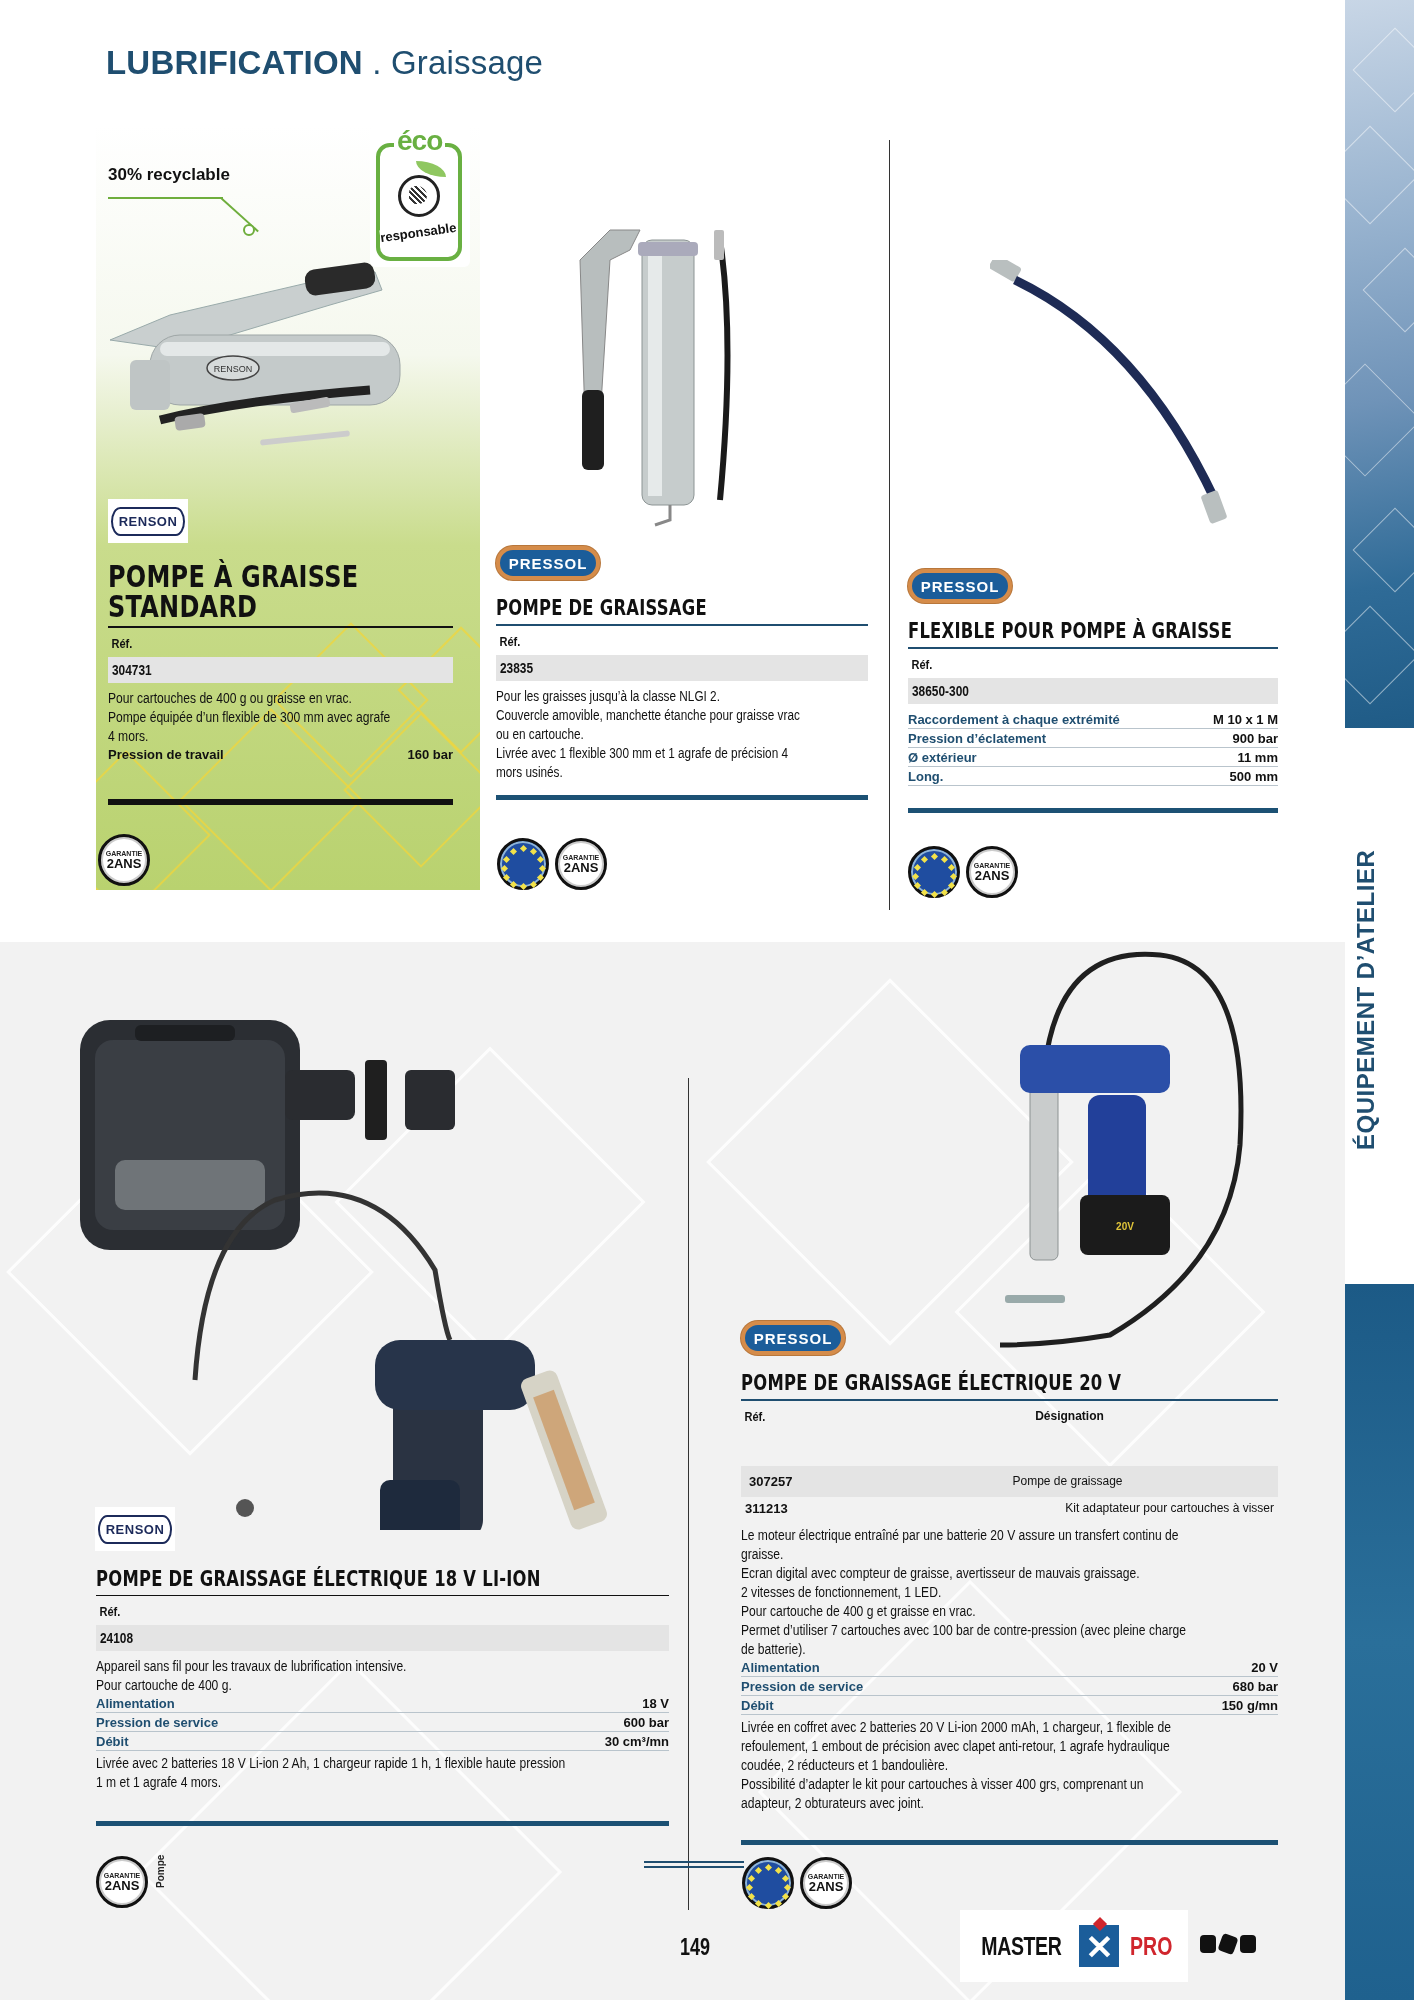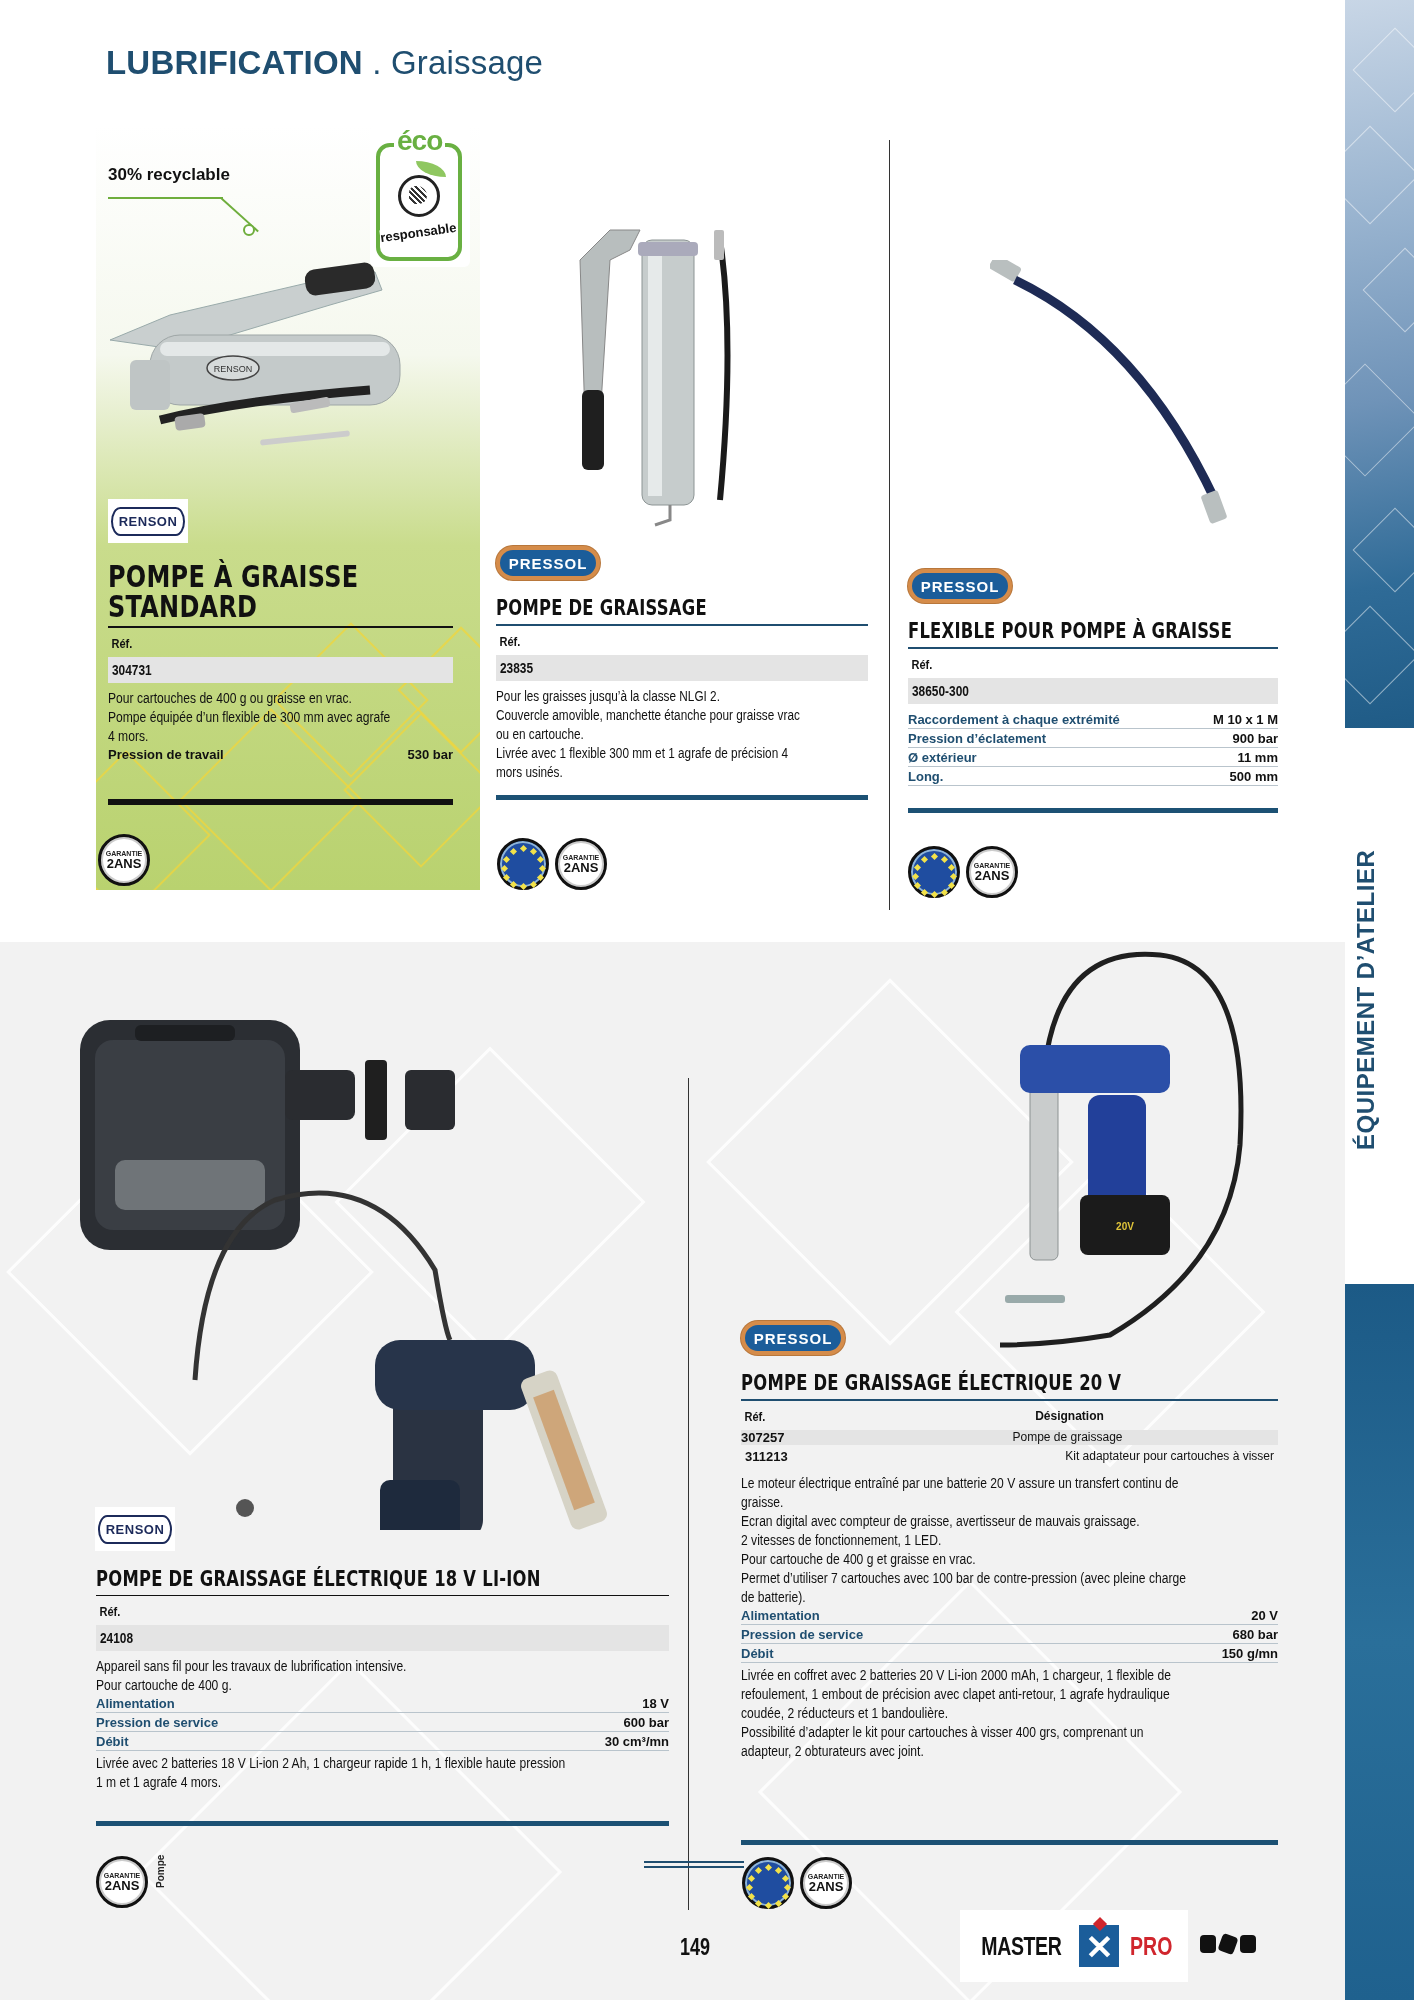--- a/index.html
+++ b/index.html
@@ -171,21 +171,21 @@
   <div class="title-rule black"></div>
   <div class="ref-head">Réf.</div>
   <div class="ref-row"><span>304731</span></div>
   <div class="desc" style="transform:scaleX(0.78);width:440px;">
     <p>Pour cartouches de 400 g ou graisse en vrac.</p>
     <p>Pompe équipée d’un flexible de 300 mm avec agrafe</p>
     <p>4 mors.</p>
   </div>
   <div class="spec dark noline">
     <span class="k">Pression de travail</span>
-    <span class="v">530 bar</span>
+    <span class="v">160 bar</span>
   </div>
   <div class="bottom-rule black" style="margin-top:36px;"></div>
 </div>
 <div class="badges" style="left:98px;top:834px;">
   <div class="g2-badge">
     <span class="g1">GARANTIE</span>
     <span class="g2">2ANS</span>
   </div>
 </div>
 
@@ -369,21 +369,21 @@
 </div>
 
 <div class="prod" style="left:741px;top:1371px;width:537px;">
   <div class="prod-title">POMPE DE GRAISSAGE ÉLECTRIQUE 20 V</div>
   <div class="title-rule"></div>
   <div>
     <div style="display:flex;">
       <div class="ref-head" style="width:120px;">Réf.</div>
       <div class="ref-head" style="flex:1;text-align:center;transform:none;font-size:12px;">Désignation</div>
     </div>
-    <div style="display:flex;background:#e4e4e4;font-size:13px;padding:0;">
+    <div style="display:flex;background:#e4e4e4;font-size:13px;padding:8px;margin-top:36px;">
       <div style="width:116px;font-weight:bold;">307257</div>
       <div style="flex:1;text-align:center;font-size:12px;">Pompe de graissage</div>
     </div>
     <div style="display:flex;font-size:13px;padding:4px;">
       <div style="width:116px;font-weight:bold;">311213</div>
       <div style="flex:1;text-align:right;font-size:12px;">Kit adaptateur pour cartouches à visser</div>
     </div>
   </div>
   <div class="desc" style="transform:scaleX(0.78);width:690px;">
     <p>Le moteur électrique entraîné par une batterie 20 V assure un transfert continu de</p>

